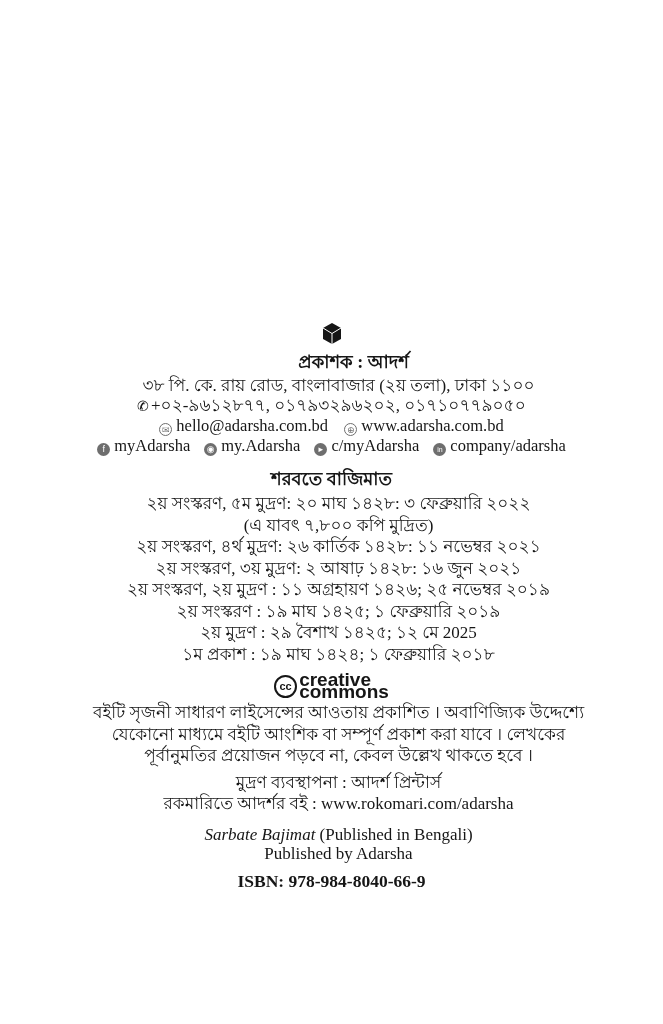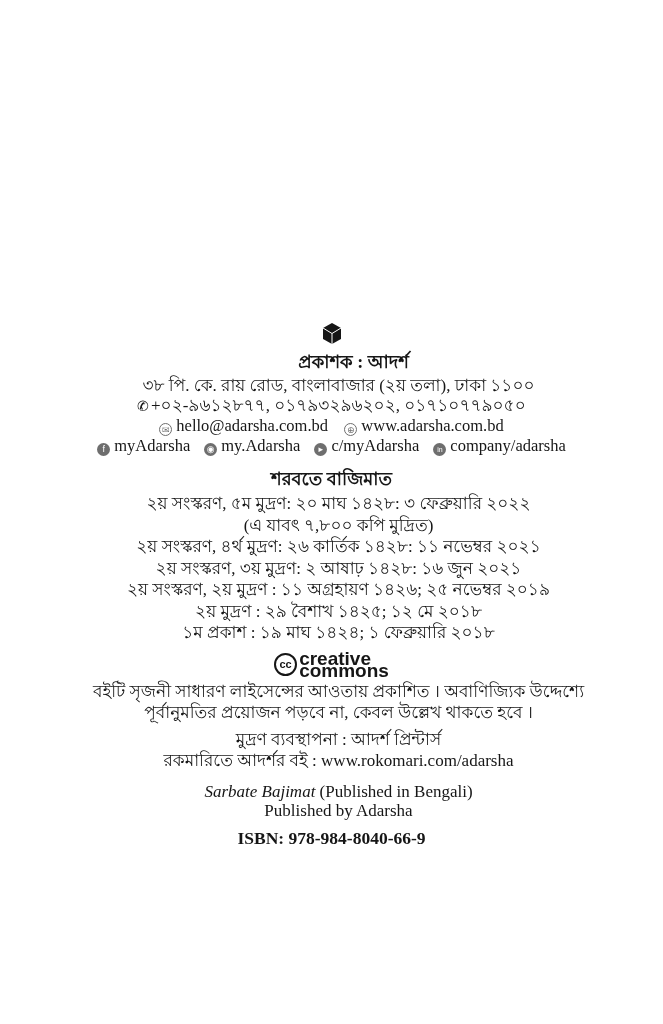--- a/index.html
+++ b/index.html
@@ -118,36 +118,38 @@
     </div>
 
     <div class="book-title bn">শরবতে বাজিমাত</div>
 
     <div class="editions">
       <div class="line bn">২য় সংস্করণ, ৫ম মুদ্রণ: ২০ মাঘ ১৪২৮: ৩ ফেব্রুয়ারি ২০২২</div>
       <div class="line bn">(এ যাবৎ ৭,৮০০ কপি মুদ্রিত)</div>
       <div class="line bn">২য় সংস্করণ, ৪র্থ মুদ্রণ: ২৬ কার্তিক ১৪২৮: ১১ নভেম্বর ২০২১</div>
       <div class="line bn">২য় সংস্করণ, ৩য় মুদ্রণ: ২ আষাঢ় ১৪২৮: ১৬ জুন ২০২১</div>
       <div class="line bn">২য় সংস্করণ, ২য় মুদ্রণ : ১১ অগ্রহায়ণ ১৪২৬; ২৫ নভেম্বর ২০১৯</div>
-      <div class="line bn">২য় মুদ্রণ : ২৯ বৈশাখ ১৪২৫; ১২ মে ২০১৮</div>
+      <div class="line bn">২য় সংস্করণ : ১৯ মাঘ ১৪২৫; ১ ফেব্রুয়ারি ২০১৯</div>
+      <div class="line bn">২য় মুদ্রণ : ২৯ বৈশাখ ১৪২৫; ১২ মে 2025</div>
       <div class="line bn">১ম প্রকাশ : ১৯ মাঘ ১৪২৪; ১ ফেব্রুয়ারি ২০১৮</div>
     </div>
 
     <div class="cc-block">
       <span class="cc-inner">
         <span class="cc-circle">cc</span>
         <span class="cc-words">
           <span>creative</span><br>
           <span>commons</span>
         </span>
       </span>
     </div>
 
     <div class="license">
       <div class="line bn">বইটি সৃজনী সাধারণ লাইসেন্সের আওতায় প্রকাশিত । অবাণিজ্যিক উদ্দেশ্যে</div>
+      <div class="line bn">যেকোনো মাধ্যমে বইটি আংশিক বা সম্পূর্ণ প্রকাশ করা যাবে । লেখকের</div>
       <div class="line bn">পূর্বানুমতির প্রয়োজন পড়বে না, কেবল উল্লেখ থাকতে হবে ।</div>
     </div>
 
     <div class="mgmt-block">
       <div class="line bn">মুদ্রণ ব্যবস্থাপনা : আদর্শ প্রিন্টার্স</div>
       <div class="line bn">রকমারিতে আদর্শর বই : www.rokomari.com/adarsha</div>
     </div>
 
     <div class="english-block">
       <div class="line"><span class="italic">Sarbate Bajimat</span><span> (Published in Bengali)</span></div>

